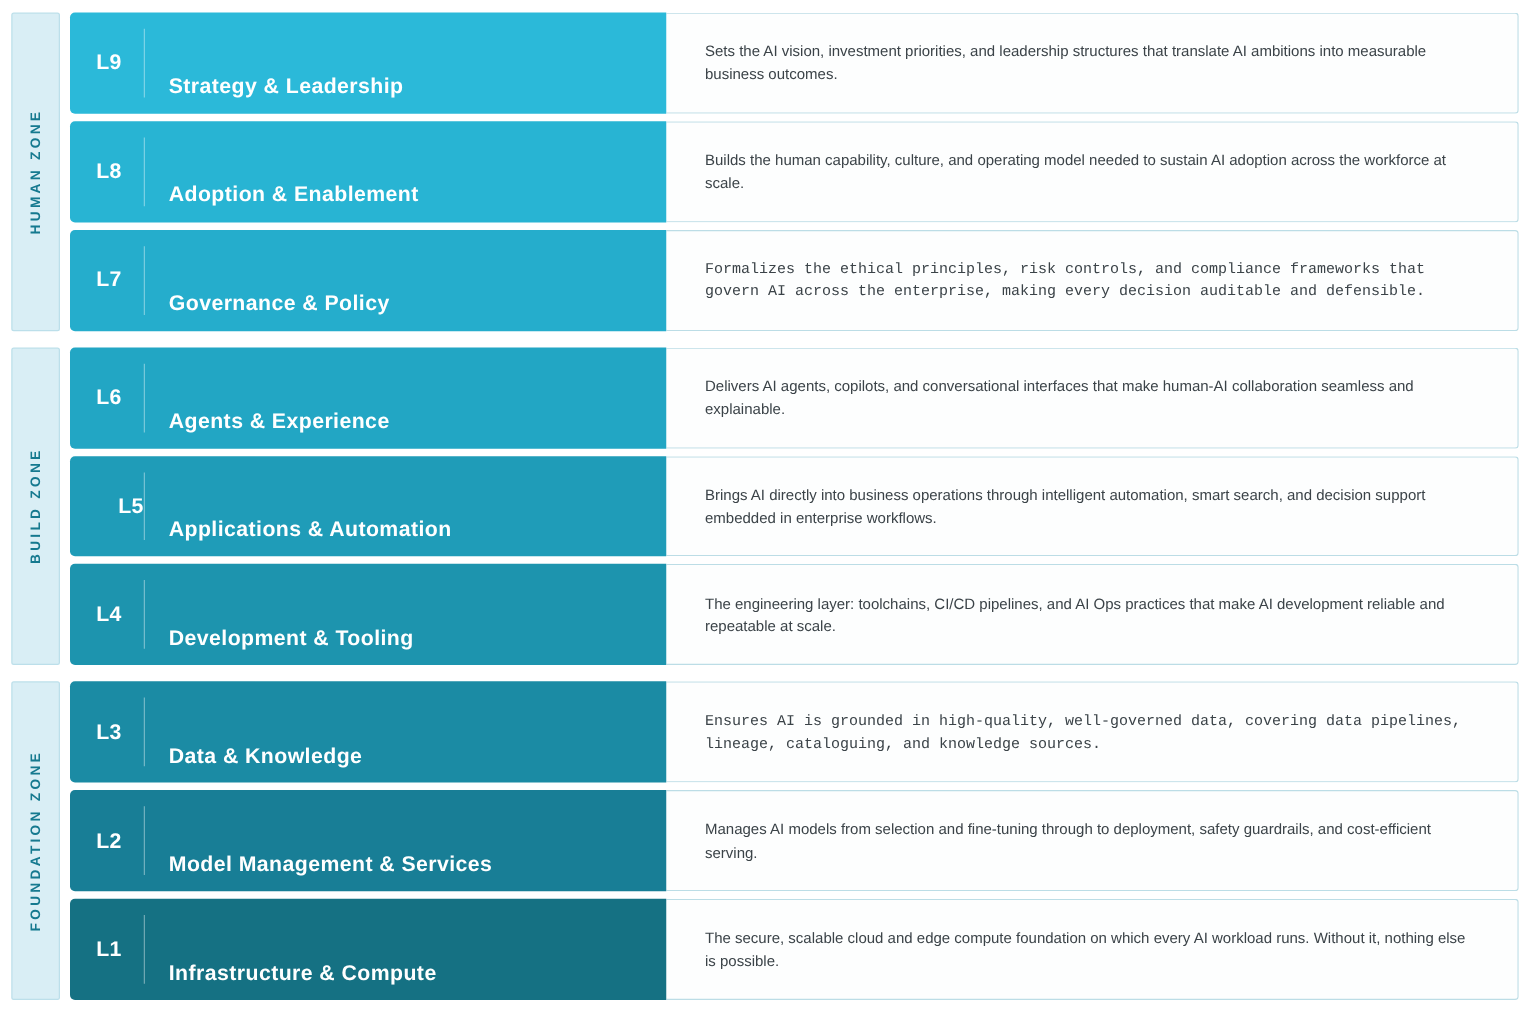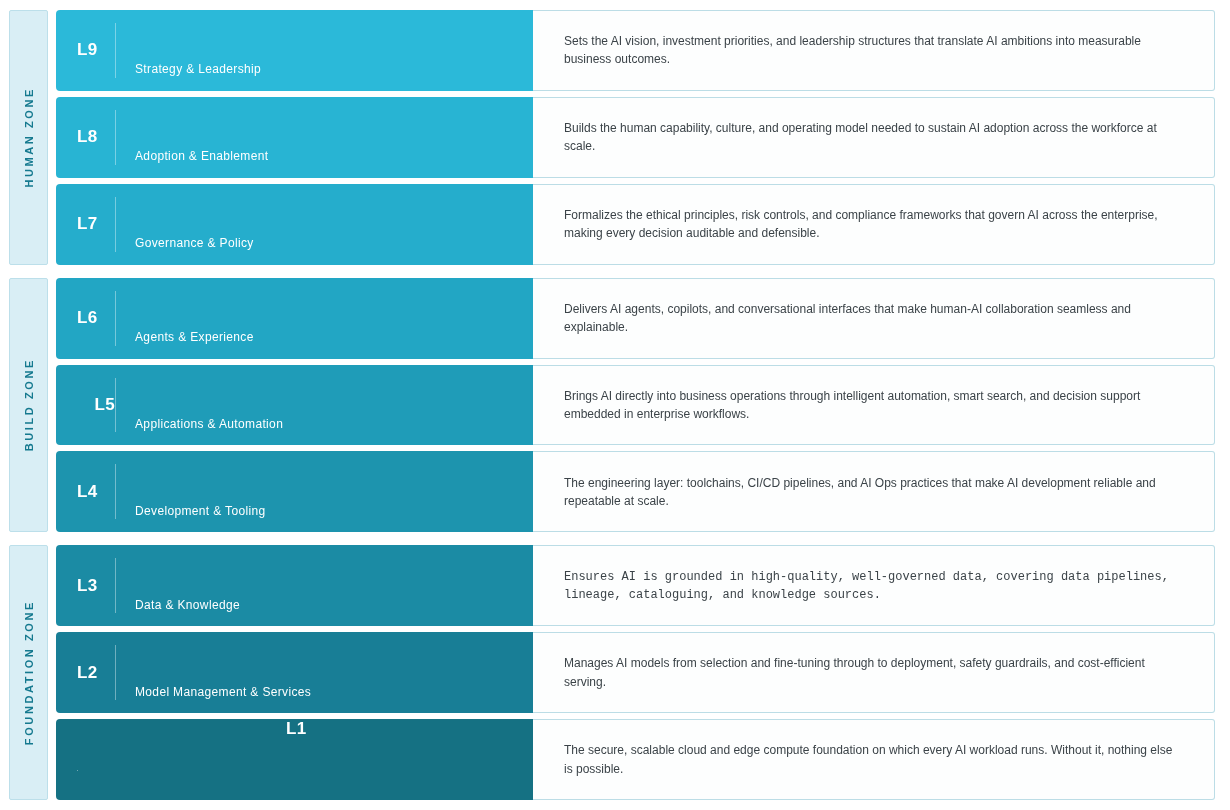--- a/index.html
+++ b/index.html
@@ -97,22 +97,22 @@
 
   .level-divider {
     width: 1px;
     flex: 0 0 1px;
     align-self: stretch;
     margin: 13px 0;
     background: rgba(255,255,255,0.38);
   }
 
   .level-title {
-    font-size: 12px;
-    font-weight: normal;
+    font-size: 17px;
+    font-weight: bold;
     color: #ffffff;
     letter-spacing: 0.35px;
     padding-left: 19px;
     margin-top: 38px;
   }
 
   .desc-panel {
     flex: 1 1 auto;
     box-sizing: border-box;
     background: #fdfefe;
@@ -161,21 +161,21 @@
             <p class="desc-text" style="margin: 0px;">Builds the human capability, culture, and operating model needed to sustain AI adoption across the workforce at scale.</p>
           </div>
         </div>
         <div class="row">
           <div class="level-block" style="background: rgb(37, 173, 204);">
             <span class="level-code">L7</span>
             <span class="level-divider"></span>
             <span class="level-title">Governance &amp; Policy</span>
           </div>
           <div class="desc-panel">
-            <p class="desc-text" style="margin: 0px;">Formalizes the ethical principles, risk controls, and compliance frameworks that govern AI across the enterprise, making every decision auditable and defensible.</p>
+            <p class="desc-text" style="margin: 0px; font-family: Liberation Mono, monospace;">Formalizes the ethical principles, risk controls, and compliance frameworks that govern AI across the enterprise, making every decision auditable and defensible.</p>
           </div>
         </div>
       </div>
     </div>
     <div class="zone">
       <div class="zone-label">
         <span class="zone-label-text">BUILD ZONE</span>
       </div>
       <div class="rows">
         <div class="row">
@@ -229,21 +229,21 @@
           <div class="level-block" style="background: rgb(24, 126, 150);">
             <span class="level-code">L2</span>
             <span class="level-divider"></span>
             <span class="level-title">Model Management &amp; Services</span>
           </div>
           <div class="desc-panel">
             <p class="desc-text" style="margin: 0px;">Manages AI models from selection and fine-tuning through to deployment, safety guardrails, and cost-efficient serving.</p>
           </div>
         </div>
         <div class="row">
-          <div class="level-block" style="background: rgb(21, 113, 131); flex-direction: column;">
+          <div class="level-block" style="background: rgb(21, 113, 131);">
             <span class="level-code">L1</span>
             <span class="level-divider"></span>
             <span class="level-title">Infrastructure &amp; Compute</span>
           </div>
           <div class="desc-panel">
             <p class="desc-text" style="margin: 0px;">The secure, scalable cloud and edge compute foundation on which every AI workload runs. Without it, nothing else is possible.</p>
           </div>
         </div>
       </div>
     </div>

